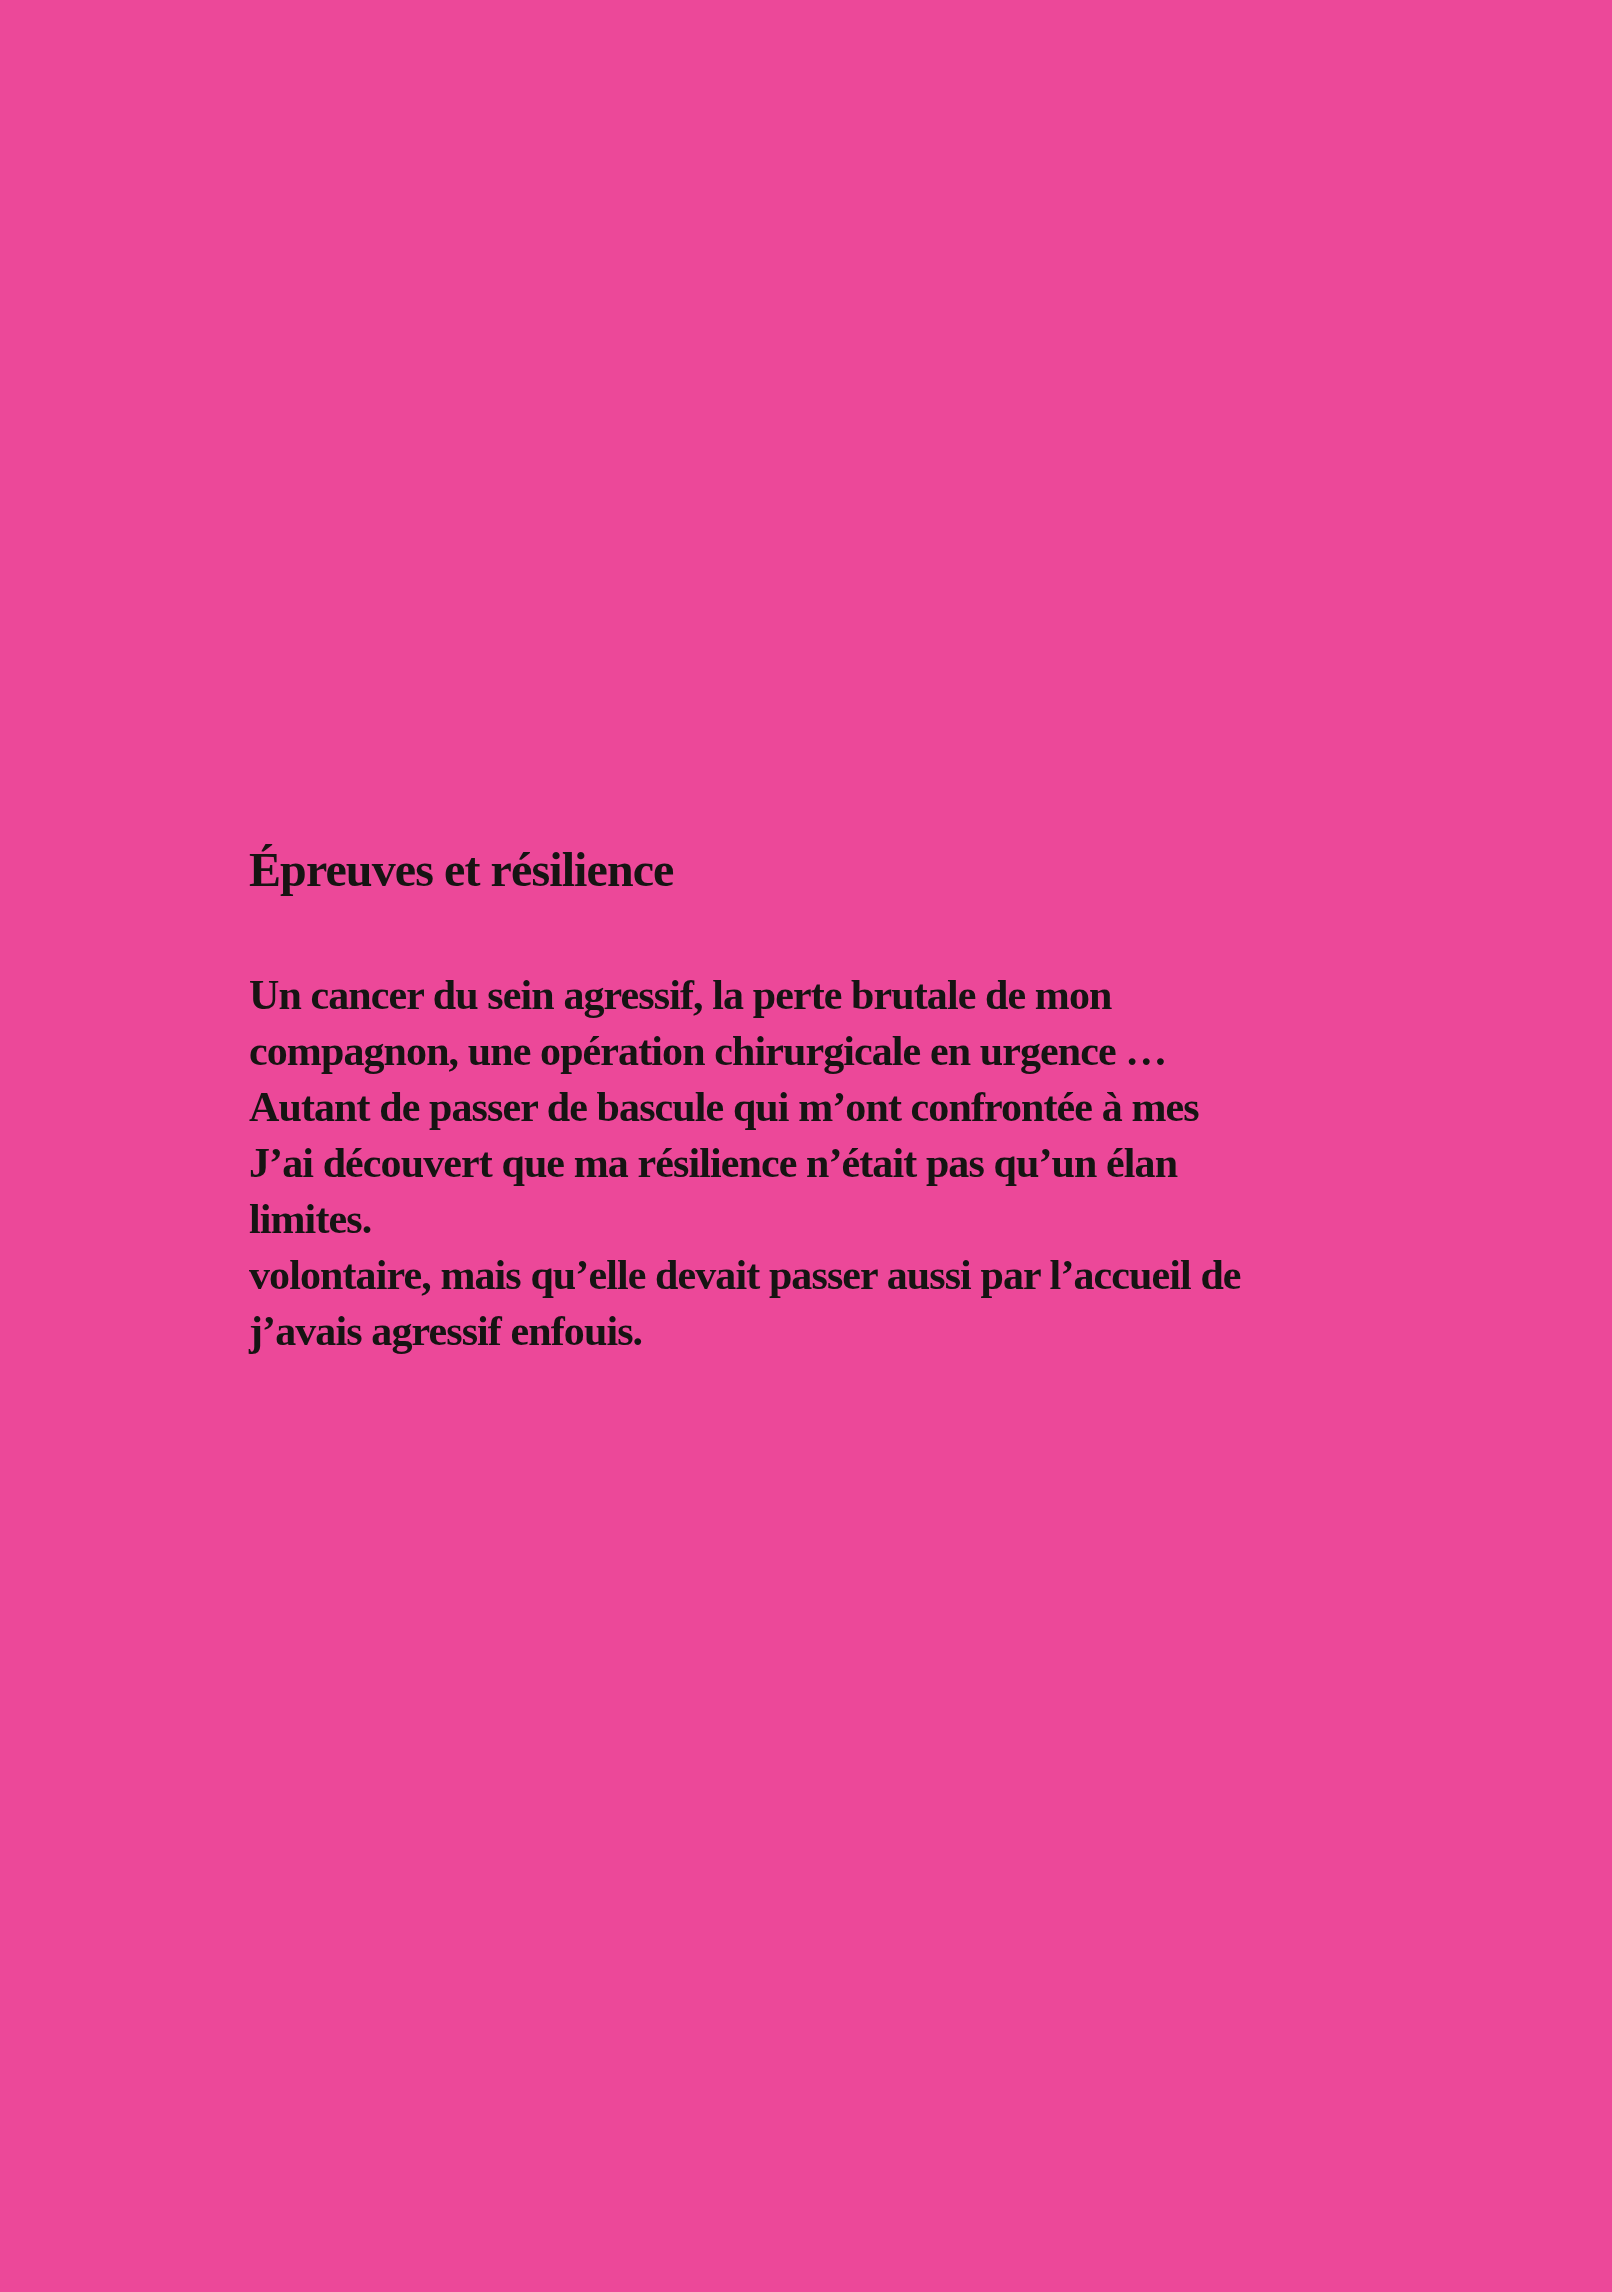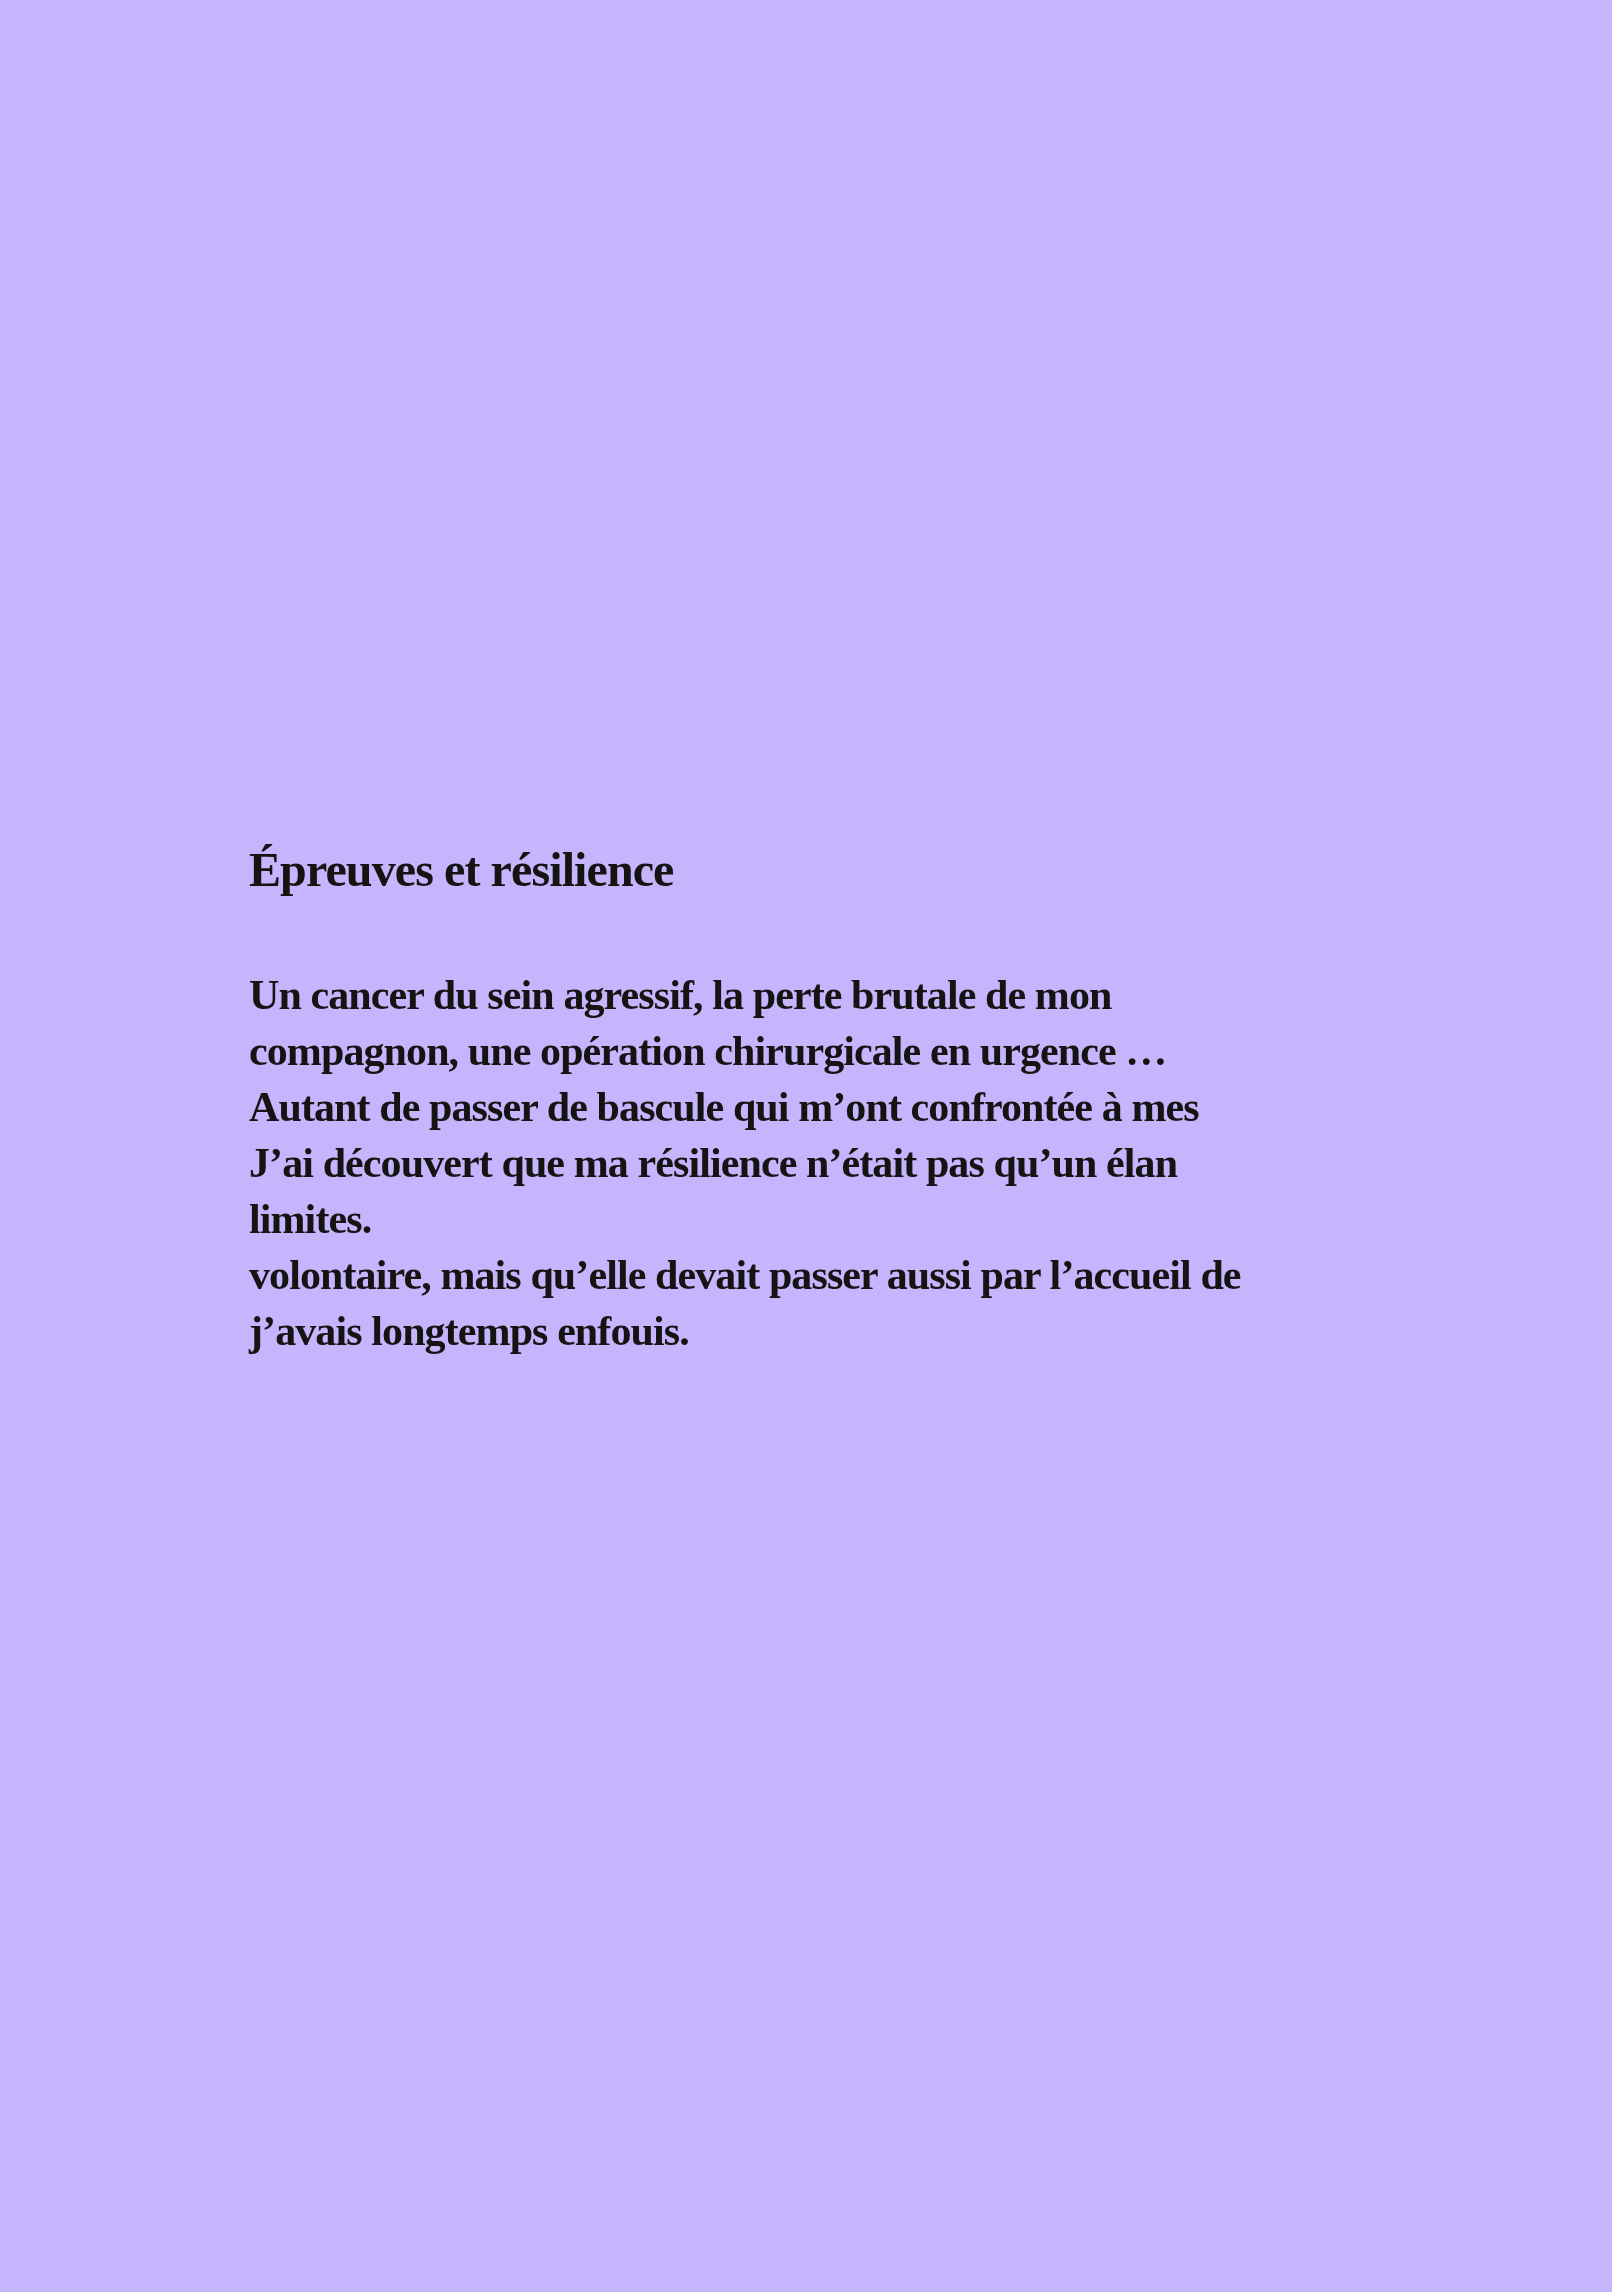--- a/index.html
+++ b/index.html
@@ -37,26 +37,26 @@
     letter-spacing: -0.9px;
     font-weight: bold;
   }
   .paragraph .line {
     white-space: pre;
   }
 </style>
 </head>
 <body style="background: rgb(250, 210, 140);">
 
-<div class="page" style="background: #c4b5fd; color: rgb(22, 20, 19);">
+<div class="page" style="background: #ec4899; color: rgb(22, 20, 19);">
   <h1 class="heading">Épreuves et résilience</h1>
 
   <div class="paragraph">
     <div class="line">Un cancer du sein agressif, la perte brutale de mon</div>
     <div class="line">compagnon, une opération chirurgicale en urgence …</div>
     <div class="line">Autant de passer de bascule qui m’ont confrontée à mes</div>
     <div class="line">J’ai découvert que ma résilience n’était pas qu’un élan</div>
     <div class="line">limites.</div>
     <div class="line">volontaire, mais qu’elle devait passer aussi par l’accueil de</div>
-    <div class="line">j’avais longtemps enfouis.</div>
+    <div class="line">j’avais agressif enfouis.</div>
   </div>
 </div>
 
 
 </body></html>

